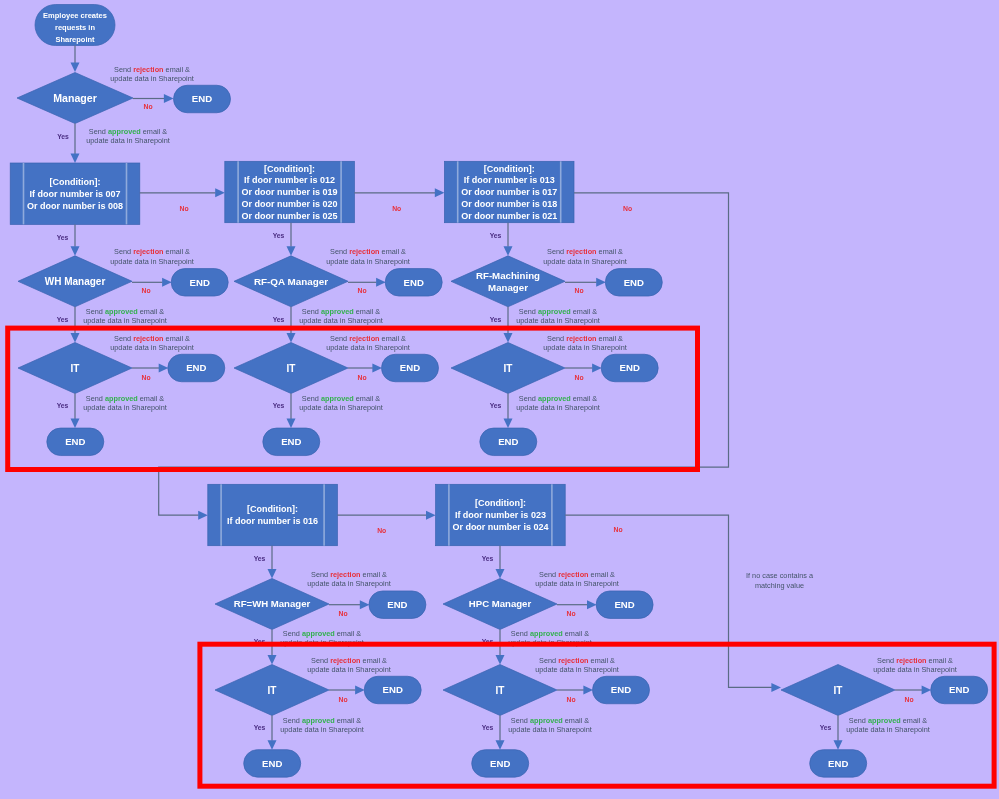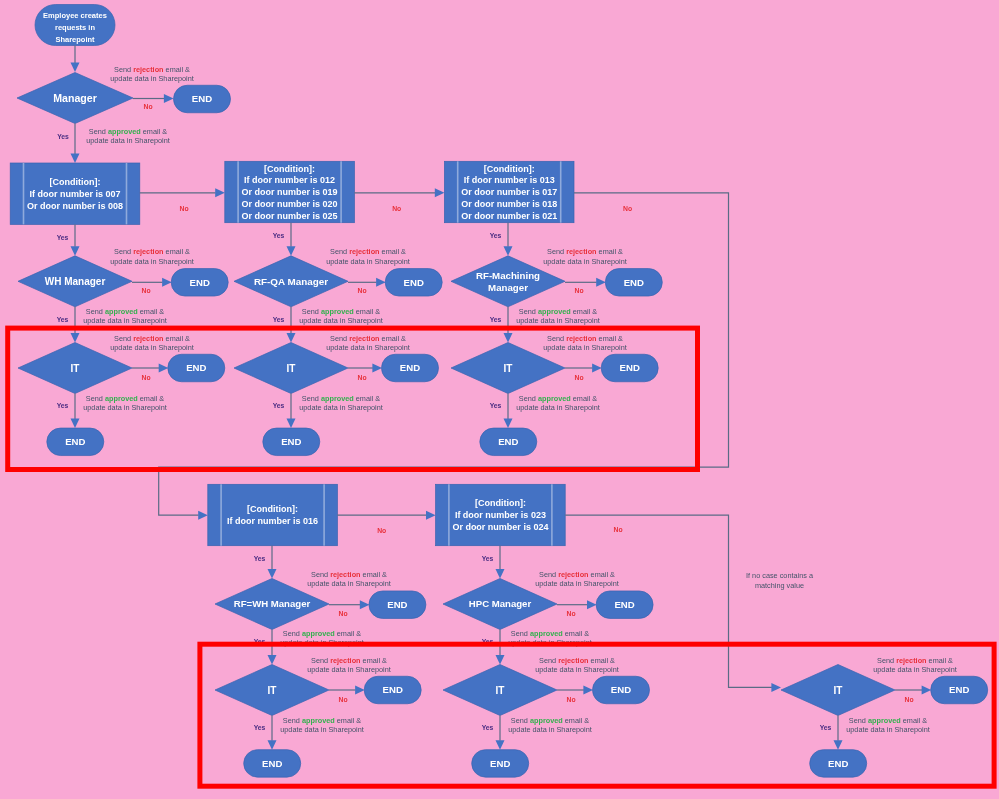--- a/index.html
+++ b/index.html
@@ -1,17 +1,17 @@
 <!DOCTYPE html>
 <html><head>
 <meta charset="utf-8">
 <style>
   html,body{margin:0;padding:0;background:#fff;}
   body{width:999px;height:799px;overflow:hidden;font-family:"Liberation Sans",sans-serif;}
-  #stage{position:relative;width:999px;height:799px;background:#f9a8d4;}
+  #stage{position:relative;width:999px;height:799px;background:#c4b5fd;}
   svg{display:block;}
   .nodefill{fill:#4472C4;stroke:#3A63B0;stroke-width:0.7;}
   .nodetext{fill:#FFFFFF;font-family:"Liberation Sans",sans-serif;font-weight:bold;text-anchor:middle;}
   .condtext{fill:#FFFFFF;font-family:"Liberation Sans",sans-serif;font-weight:bold;text-anchor:middle;font-size:9.0px;}
   .conn{stroke:#5A6B85;stroke-width:1.2;fill:none;}
   .note{font-family:"Liberation Sans",sans-serif;font-size:7.3px;fill:#44546A;text-anchor:middle;}
   .yes{font-family:"Liberation Sans",sans-serif;font-size:6.8px;font-weight:bold;fill:#4B2E83;text-anchor:middle;}
   .no{font-family:"Liberation Sans",sans-serif;font-size:6.8px;font-weight:bold;fill:#E8313B;text-anchor:middle;}
   .rej{fill:#E8313B;font-weight:bold;}
   .app{fill:#34B14F;font-weight:bold;}

